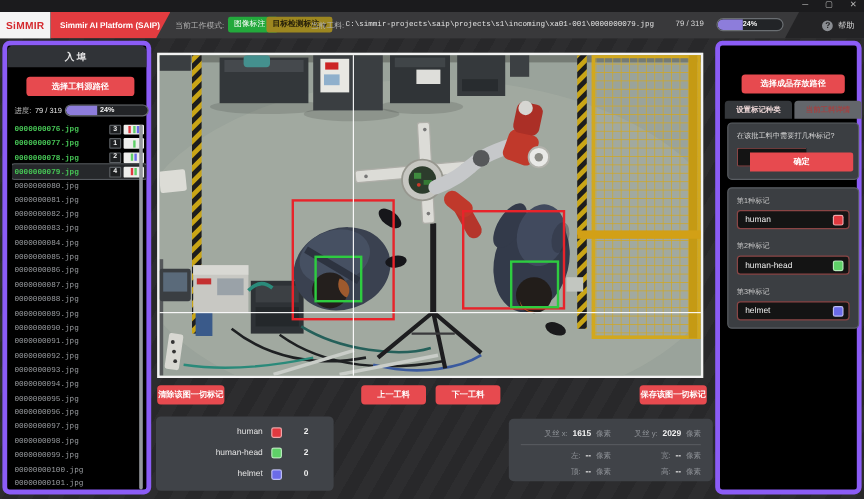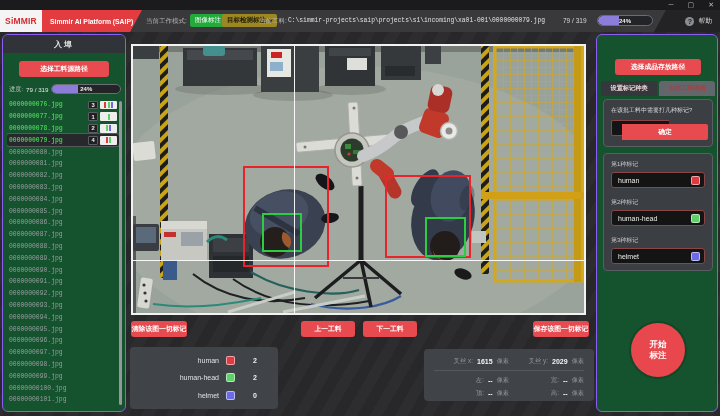--- a/index.html
+++ b/index.html
@@ -34,21 +34,21 @@
   .pill .ptext { position:absolute; inset:0; display:flex; align-items:center; justify-content:center;
                  font-size:6px; color:#f2f2f2; font-weight:bold; }
   .top-pill { position:absolute; left:597px; top:5px; width:56px; height:11px; }
   .help-zone { position:absolute; right:0; top:0; width:66px; height:22px; background:#232325;
                clip-path:polygon(18% 0,100% 0,100% 100%,0 100%); display:flex; align-items:center; justify-content:flex-end;
                gap:4px; padding-right:8px; }
   .help-icon { width:9px; height:9px; border-radius:50%; background:#8a8d92; color:#1d1d1f; font-size:7px; font-weight:bold;
                display:flex; align-items:center; justify-content:center; }
   .help-text { font-size:6.8px; color:#d8d8d8; }
   
-  .panel { position:absolute; background:#14532d; border:1px solid #8b5cf6; border-radius:6px; }
+  .panel { position:absolute; background:#000000; border:4px solid #8b5cf6; border-radius:6px; }
   .panel-header { height:18px; background:#303337; border-radius:5px 5px 0 0; display:flex; align-items:center;
                   justify-content:center; font-size:8px; font-weight:bold; color:#e8e8e8; letter-spacing:2px; }
   .btn-red { background:#e74a4f; border:none; border-radius:3px; color:#fff; font-size:6.8px; font-weight:bold;
              display:flex; align-items:center; justify-content:center; cursor:pointer; }
   
   .lpanel { left:2px; top:34px; width:124px; height:378px; }
   .lpanel .btn-red { position:absolute; left:16px; top:26px; width:90px; height:16px; }
   .lprog { position:absolute; left:6px; top:48px; width:112px; height:12px; display:flex; align-items:center; gap:3px; }
   .lprog .plabel { font-size:6.2px; color:#c2c2c2; }
   .lprog .pcount { font-size:6.2px; color:#e8e8e8; }
@@ -490,17 +490,13 @@
         </div>
       </div>
       <div class="rl-group">
         <div class="rl-title">第3种标记</div>
         <div class="rl-field">
           <span class="rl-value">helmet</span>
           <span class="rl-chip" style="background: rgb(107, 107, 232);"></span>
         </div>
       </div>
     </div>
-  <button class="start-btn">
-    <span>开始</span><br>
-    <span>标注</span>
-  </button>
 </div>
 
 </body></html>

